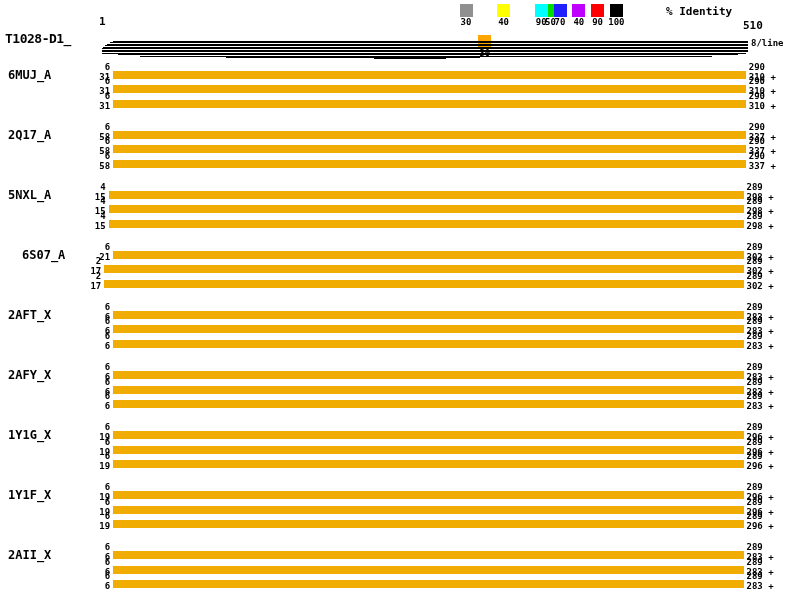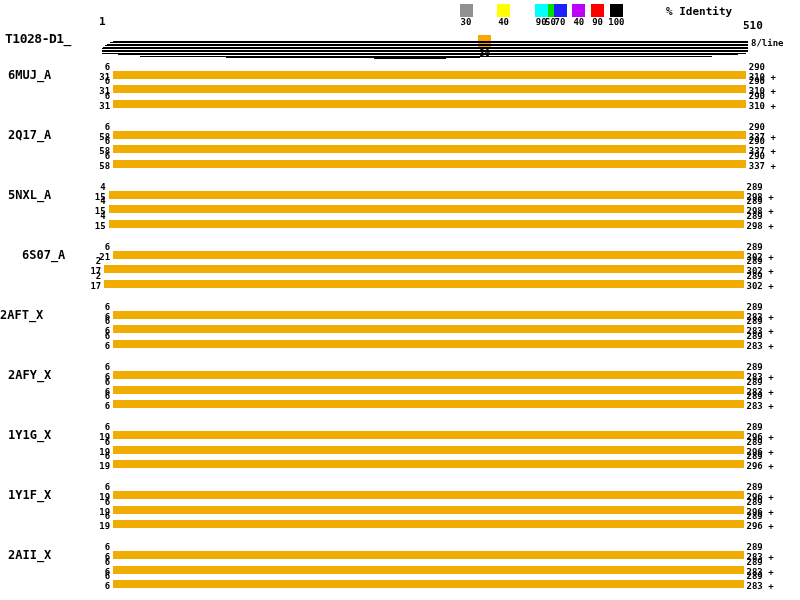--- a/index.html
+++ b/index.html
@@ -151,21 +151,21 @@
       <div class="bar" title="6S07_A" style="left: 104.228px; width: 639.317px; top: 265.3px; background: rgb(240, 172, 0);"></div>
       <div class="num num-r" style="top: 258.3px; left: 63.2276px; width: 38px;">2</div>
       <div class="num num-r" style="top: 268.3px; left: 63.2276px; width: 38px;">17</div>
       <div class="num" style="top: 258.3px; left: 746.545px;">289</div>
       <div class="num" style="top: 268.3px; left: 746.545px;">302 +</div>
       <div class="bar" title="6S07_A" style="left: 104.228px; width: 639.317px; top: 279.8px; background: rgb(240, 172, 0);"></div>
       <div class="num num-r" style="top: 272.8px; left: 63.2276px; width: 38px;">2</div>
       <div class="num num-r" style="top: 282.8px; left: 63.2276px; width: 38px;">17</div>
       <div class="num" style="top: 272.8px; left: 746.545px;">289</div>
       <div class="num" style="top: 282.8px; left: 746.545px;">302 +</div>
-      <div class="hit-label" style="left: 0; top: 307.9px; text-align: center;">2AFT_X</div>
+      <div class="hit-label" style="left: 8px; top: 307.9px; text-align: center;">2AFT_X</div>
       <div class="bar" title="2AFT_X" style="left: 113.138px; width: 630.407px; top: 310.9px; background: rgb(240, 172, 0);"></div>
       <div class="num num-r" style="top: 303.9px; left: 72.1379px; width: 38px;">6</div>
       <div class="num num-r" style="top: 313.9px; left: 72.1379px; width: 38px;">6</div>
       <div class="num" style="top: 303.9px; left: 746.545px;">289</div>
       <div class="num" style="top: 313.9px; left: 746.545px;">283 +</div>
       <div class="bar" title="2AFT_X" style="left: 113.138px; width: 630.407px; top: 325.4px; background: rgb(240, 172, 0);"></div>
       <div class="num num-r" style="top: 318.4px; left: 72.1379px; width: 38px;">6</div>
       <div class="num num-r" style="top: 328.4px; left: 72.1379px; width: 38px;">6</div>
       <div class="num" style="top: 318.4px; left: 746.545px;">289</div>
       <div class="num" style="top: 328.4px; left: 746.545px;">283 +</div>

